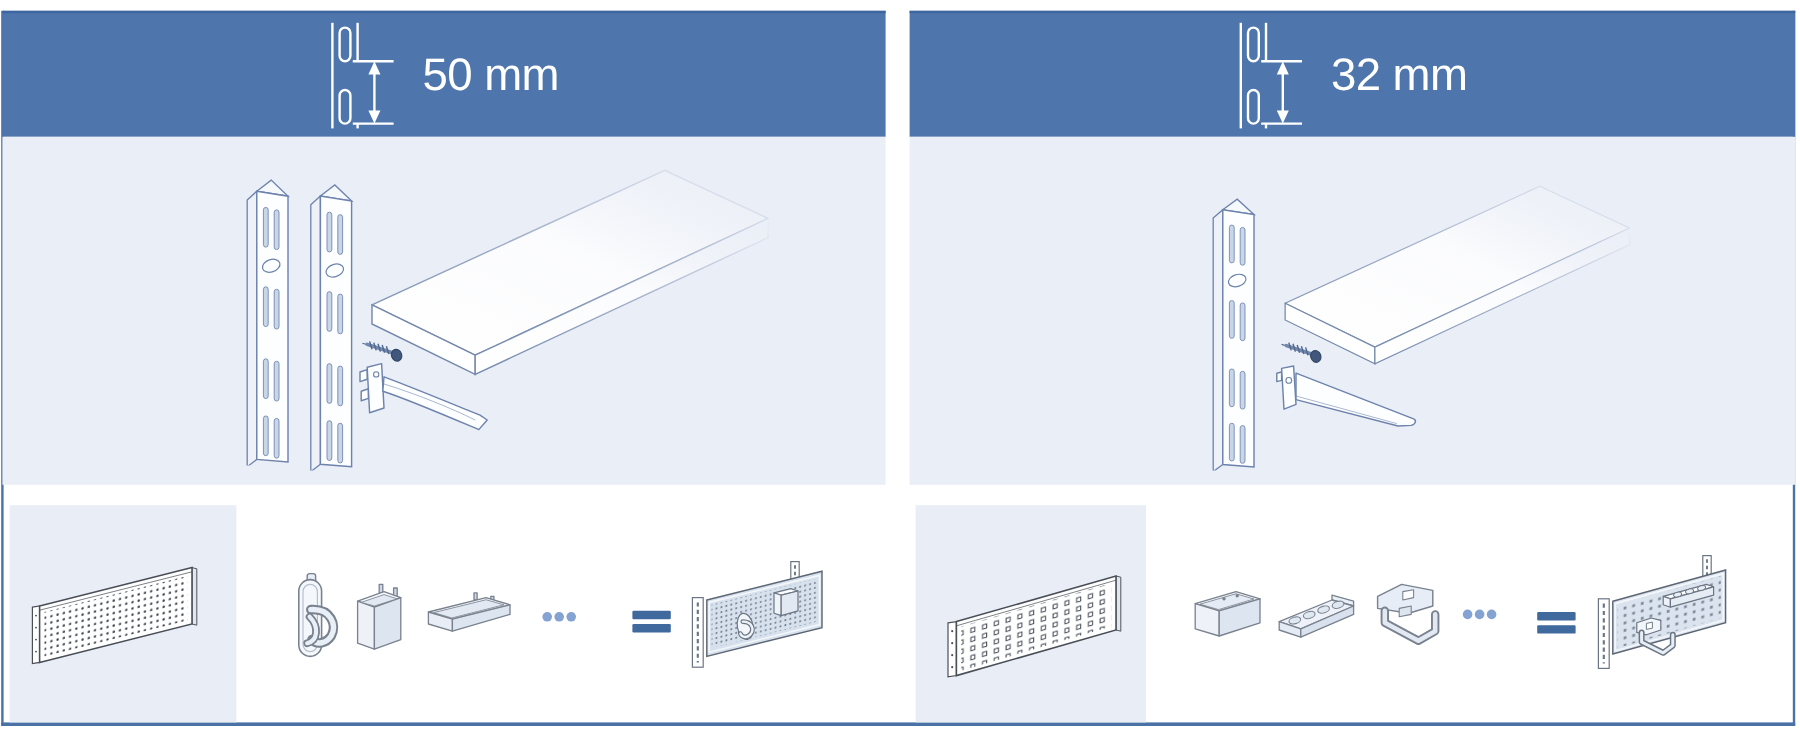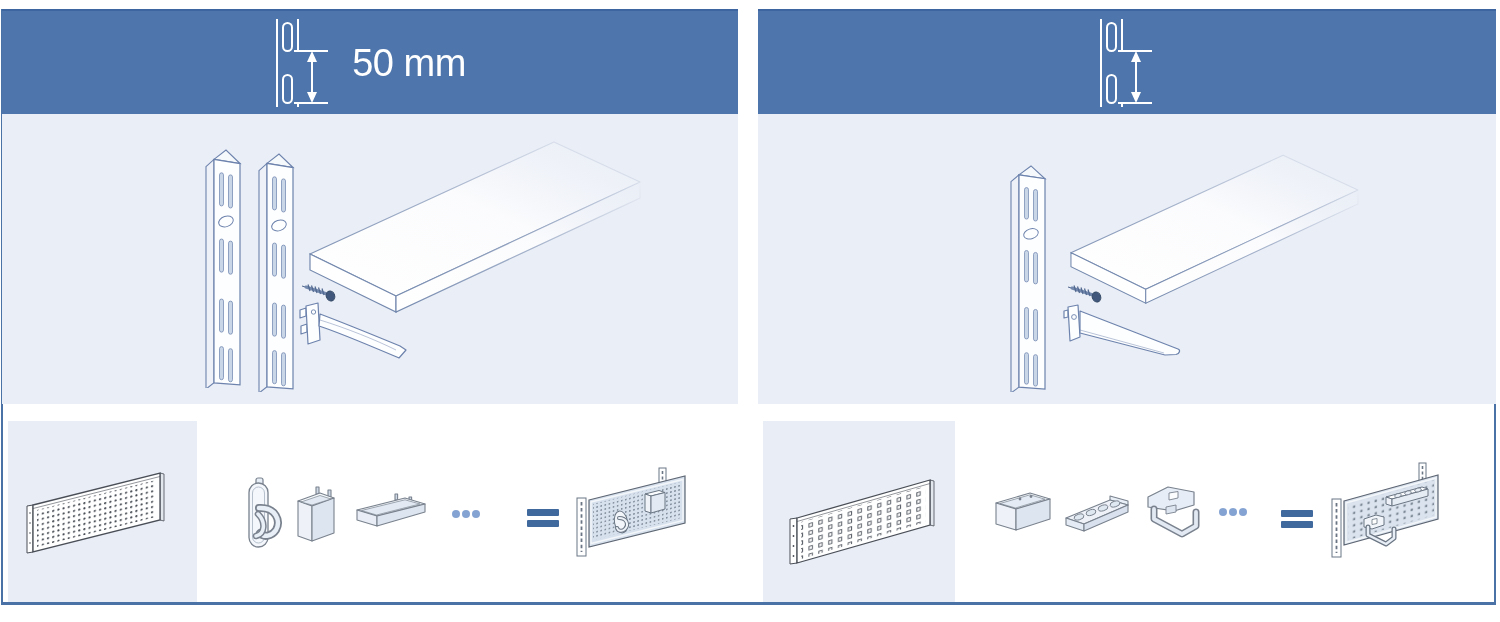--- a/index.html
+++ b/index.html
@@ -217,20 +217,21 @@
         <rect x="9" y="56" width="9" height="28" rx="4.5"></rect>
         <line x1="24" y1="0" x2="24" y2="32"></line>
           <line x1="24" y1="84" x2="24" y2="88"></line>
         <line x1="20" y1="32" x2="54" y2="32"></line>
           <line x1="20" y1="84" x2="54" y2="84"></line>
         <line x1="38" y1="40" x2="38" y2="76"></line>
       </g>
       <polygon points="38,32 33,43 43,43" fill="#ffffff"></polygon>
       <polygon points="38,84 33,73 43,73" fill="#ffffff"></polygon>
     </svg>
+    <span class="label">32 mm</span>
   </div>
 
   <div class="midpanel" style="left:758px;width:738px"></div>
 
   <svg class="fig" style="left:1008px;top:164px" width="44" height="228" viewBox="0 0 44 232" preserveAspectRatio="none">
       <use href="#sym-rail"></use>
     </svg>
   <svg class="fig" style="left:1064px;top:150px" width="300" height="161" viewBox="0 0 345 185" preserveAspectRatio="none">
       <use href="#sym-shelf"></use>
     </svg>

